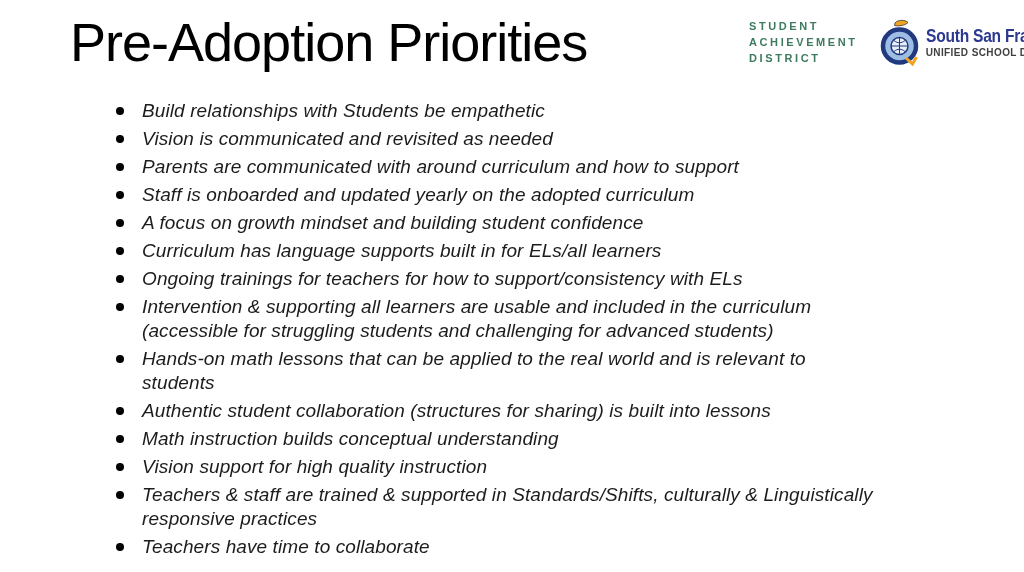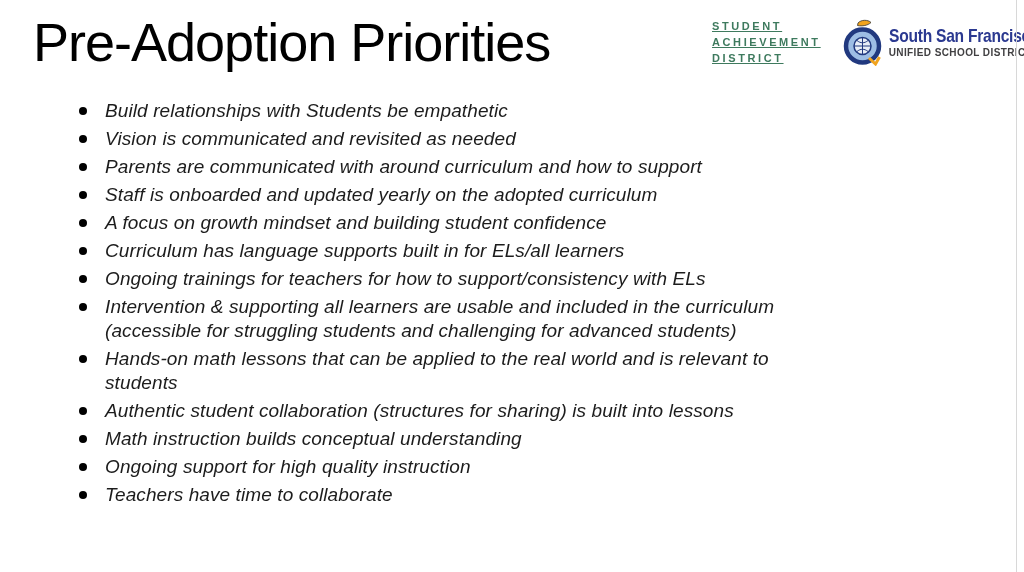--- a/index.html
+++ b/index.html
@@ -3,21 +3,21 @@
 <meta charset="utf-8">
 <style>
   html, body { margin: 0; padding: 0; }
   body {
     width: 1024px; height: 572px;
     background: #ffffff;
     position: relative;
     overflow: hidden;
     font-family: "Liberation Sans", sans-serif;
   }
-  .slide { position: absolute; inset: 0; background: #ffffff; }
+  .slide { position: absolute; inset: 0; background: #ffffff; margin-left: 37px; }
   .slide-edge-right {
     position: absolute; left: 1016px; top: 0; bottom: 0;
     width: 1px; background: #d8d8d8;
   }
   .title {
     position: absolute; left: 33px; top: 10px;
     font-size: 54px; line-height: 64px;
     letter-spacing: -1px;
     color: #000000;
     font-weight: 400;
@@ -25,21 +25,20 @@
   }
   .logos {
     position: absolute; top: 18px; left: 712px;
     display: flex; align-items: center; gap: 20px;
   }
   .sap-logo {
     color: #3E7A5E;
     font-size: 11px; font-weight: 700;
     letter-spacing: 2.6px; line-height: 16px;
     white-space: nowrap;
-    text-decoration: underline;
   }
   .ssf-logo { display: flex; align-items: center; gap: 3px; }
   .ssf-seal { width: 45px; height: 47px; flex: 0 0 auto; }
   .ssf-text { display: flex; flex-direction: column; }
   .ssf-name {
     color: #2B3990; font-weight: 700; font-size: 19px; line-height: 20px;
     white-space: nowrap;
     transform: scaleX(0.82); transform-origin: left center;
     letter-spacing: -0.3px;
   }
@@ -107,19 +106,21 @@
     <li>Staff is onboarded and updated yearly on the adopted curriculum</li>
     <li>A focus on growth mindset and building student confidence</li>
     <li>Curriculum has language supports built in for ELs/all learners</li>
     <li>Ongoing trainings for teachers for how to support/consistency with ELs</li>
     <li>Intervention &amp; supporting all learners are usable and included in the curriculum
 (accessible for struggling students and challenging for advanced students)</li>
     <li>Hands-on math lessons that can be applied to the real world and is relevant to
 students</li>
     <li>Authentic student collaboration (structures for sharing) is built into lessons</li>
     <li>Math instruction builds conceptual understanding</li>
-    <li>Ongoing support for high quality instruction</li>
+    <li>Vision support for high quality instruction</li>
+    <li>Teachers &amp; staff are trained &amp; supported in Standards/Shifts, culturally &amp; Linguistically
+responsive practices</li>
     <li>Teachers have time to collaborate</li>
   </ul>
 
   <div class="slide-edge-right"></div>
 
 </div>
 
 </body></html>

